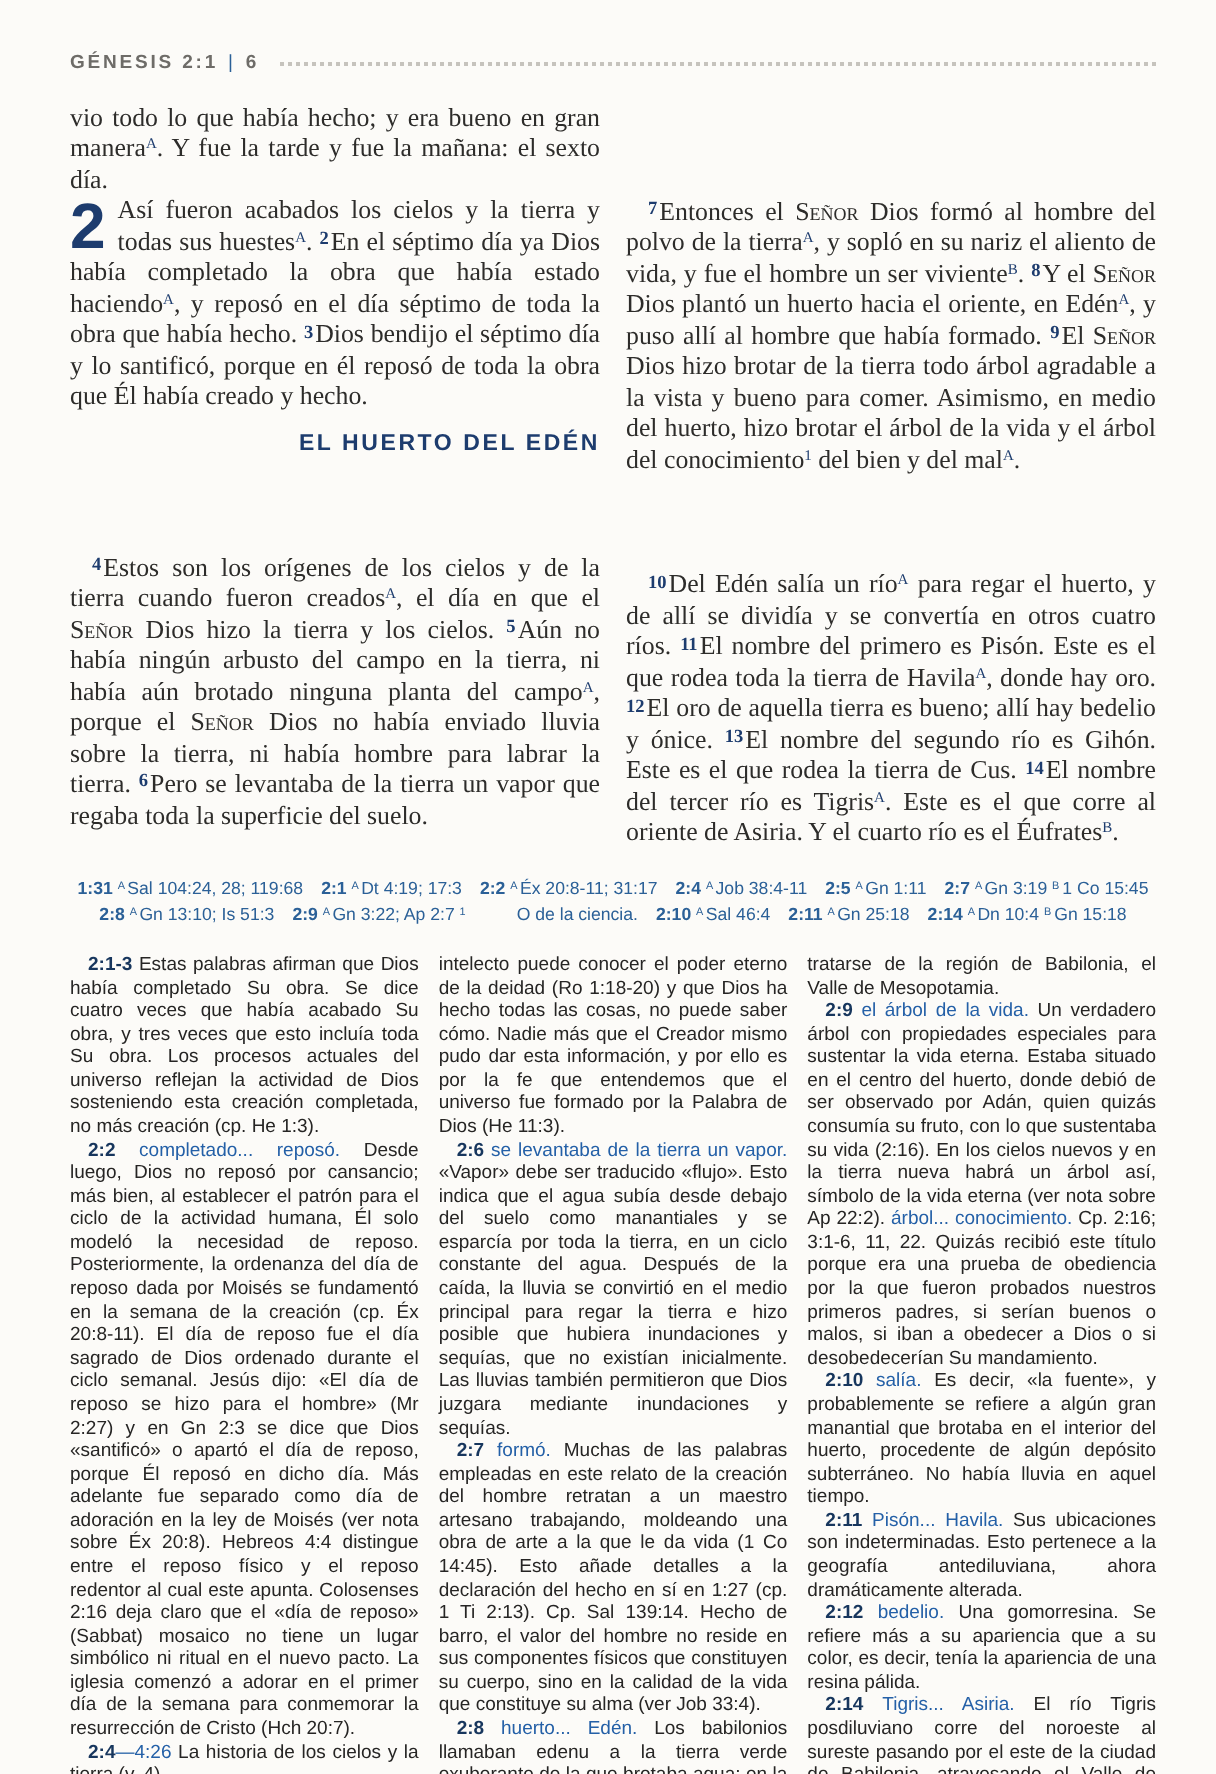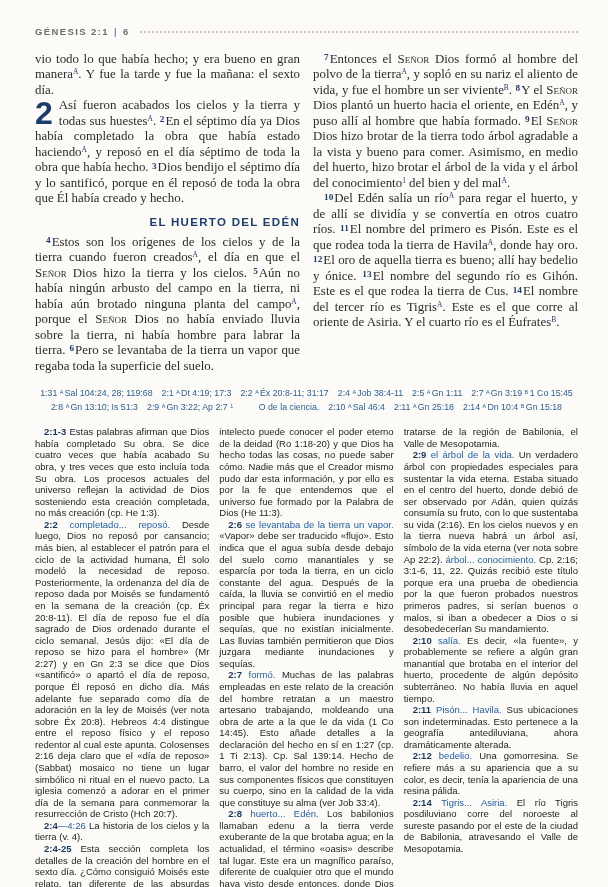--- a/index.html
+++ b/index.html
@@ -4,30 +4,30 @@
 <style>
   html,body{margin:0;padding:0;}
   body{width:608px;height:887px;background:#fcfbf8;font-family:"Liberation Serif",serif;color:#2d2c2a;overflow:hidden;}
   .page{box-sizing:border-box;width:608px;height:786px;padding:26px 30px 8px 35px;}
   .running-header{display:flex;align-items:center;font-family:"Liberation Sans",sans-serif;font-size:9.5px;font-weight:700;letter-spacing:1.4px;color:#6e6c68;}
   .running-header .sep{color:#2b6097;margin:0 5px;font-weight:400;}
   .running-header .dots{flex:1;border-bottom:2px dotted #c6c3bd;margin-left:10px;height:1px;}
   .bible-cols{display:flex;gap:13px;margin-top:15px;font-size:12.9px;line-height:1.2;text-align:justify;}
   .bible-col{flex:1;min-width:0;}
   .verse-para{margin:0;}
-  .verse-para.ind{text-indent:11px;}
+  .verse-para.ind{text-indent:11px;margin-top:47px;}
   .dropcap{float:left;font-family:"Liberation Sans",sans-serif;font-weight:700;color:#1d3c6e;font-size:32px;line-height:25px;padding:3px 6px 0 0;}
   .section-heading{font-family:"Liberation Sans",sans-serif;font-weight:700;font-size:11.5px;letter-spacing:1.3px;color:#1d3c6e;margin:9px 0 5px;text-align:right;}
   .s-i{}
   .s-v{font-weight:700;color:#1d3c6e;font-size:72%;vertical-align:0.28em;padding-right:1px;}
   .s-x{font-size:58%;vertical-align:0.55em;color:#1d3c6e;}
   .s-sc{font-variant:small-caps;}
   .s-gap{padding-left:9px;}
   .xrefs{margin-top:13px;text-align:center;font-family:"Liberation Sans",sans-serif;font-size:8.8px;line-height:1.55;color:#2b6097;}
-  .xrefs .s-ref{font-weight:400;color:#2b6097;}
+  .xrefs .s-ref{font-weight:700;color:#2b6097;}
   .xrefs .s-x{color:#2b6097;font-size:62%;vertical-align:0.45em;}
   .xrefs .s-i{color:#2b6097;margin-left:24px;}
   .notes{display:flex;gap:10px;margin-top:12px;font-family:"Liberation Sans",sans-serif;font-size:9.5px;line-height:1.22;text-align:justify;color:#262524;}
   .notes-col{flex:1;min-width:0;}
   .note-para{margin:0;text-indent:9px;}
   .note-para.noind{text-indent:0;}
   .s-ref{font-weight:700;color:#17365d;}
   .s-lead{font-weight:400;color:#2460a7;}
 </style>
 </head>

